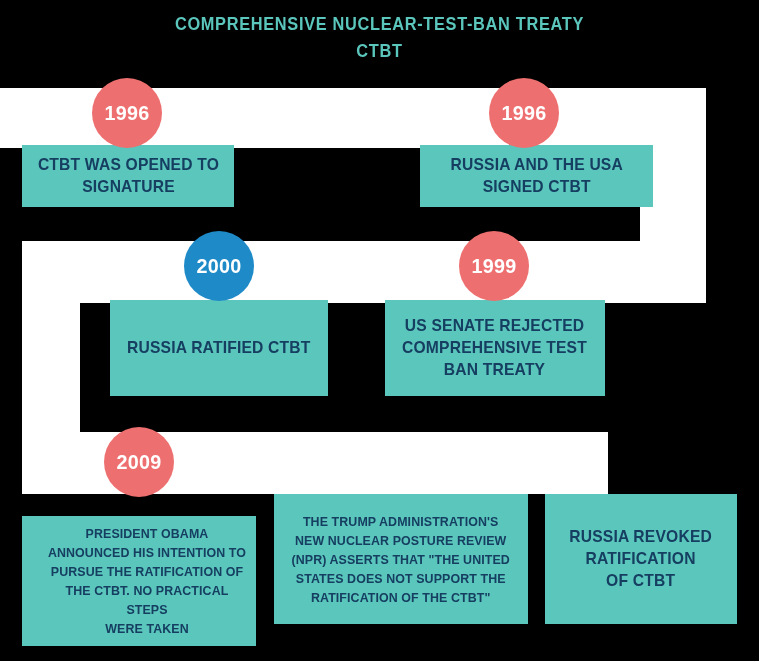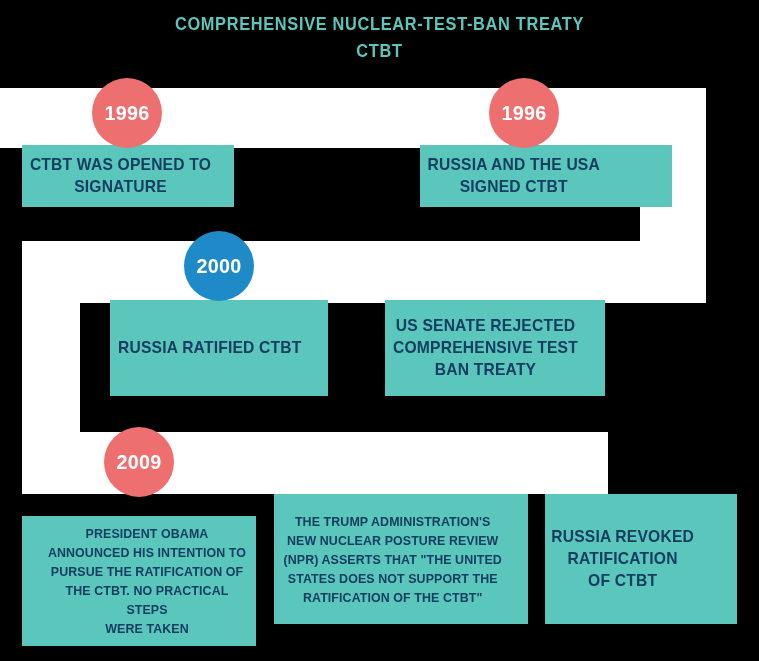--- a/index.html
+++ b/index.html
@@ -46,20 +46,21 @@
     z-index: 1;
   }
 
   
   .box {
     position: absolute;
     background: #5BC6BC;
     color: #153E61;
     display: flex;
     align-items: center;
+    justify-content: center;
     text-align: center;
     z-index: 3;
     box-sizing: border-box;
   }
   .box-text {
     display: block;
     font-weight: bold;
     transform: scaleX(0.92);
     transform-origin: center;
     white-space: pre-line;
@@ -115,39 +116,42 @@
   <div class="white-band" style="left:22px; top:432px; width:586px; height:62px;"></div>
 
   <div class="box box-lg" style="left:22px; top:145px; width:212px; height:62px;">
     <span class="box-text">CTBT WAS OPENED TO
 SIGNATURE</span>
   </div>
   <div class="circle" style="left:92px; top:78px; width:70px; height:70px; background:#EE6F6F;">
     <span class="circle-year">1996</span>
   </div>
 
-  <div class="box box-lg" style="left:420px; top:145px; width:252px; height:62px;">
+  <div class="box box-lg" style="left:420px; top:145px; width:233px; height:62px;">
     <span class="box-text">RUSSIA AND THE USA
 SIGNED CTBT</span>
   </div>
   <div class="circle" style="left:489px; top:78px; width:70px; height:70px; background:#EE6F6F;">
     <span class="circle-year">1996</span>
   </div>
 
   <div class="box box-lg" style="left:110px; top:300px; width:218px; height:96px;">
     <span class="box-text">RUSSIA RATIFIED CTBT</span>
   </div>
   <div class="circle" style="left:184px; top:231px; width:70px; height:70px; background:#1E8BC8;">
     <span class="circle-year">2000</span>
   </div>
 
   <div class="box box-lg" style="left:385px; top:300px; width:220px; height:96px;">
     <span class="box-text">US SENATE REJECTED
 COMPREHENSIVE TEST
 BAN TREATY</span>
+  </div>
+  <div class="circle" style="left:459px; top:231px; width:70px; height:70px; background:#EE6F6F;">
+    <span class="circle-year">1999</span>
   </div>
 
   <div class="box box-sm" style="left:22px; top:516px; width:234px; height:130px;padding-left:16px;">
     <span class="box-text">PRESIDENT OBAMA
 ANNOUNCED HIS INTENTION TO
 PURSUE THE RATIFICATION OF
 THE CTBT. NO PRACTICAL STEPS
 WERE TAKEN</span>
   </div>
   <div class="circle" style="left:104px; top:427px; width:70px; height:70px; background:#EE6F6F;">

